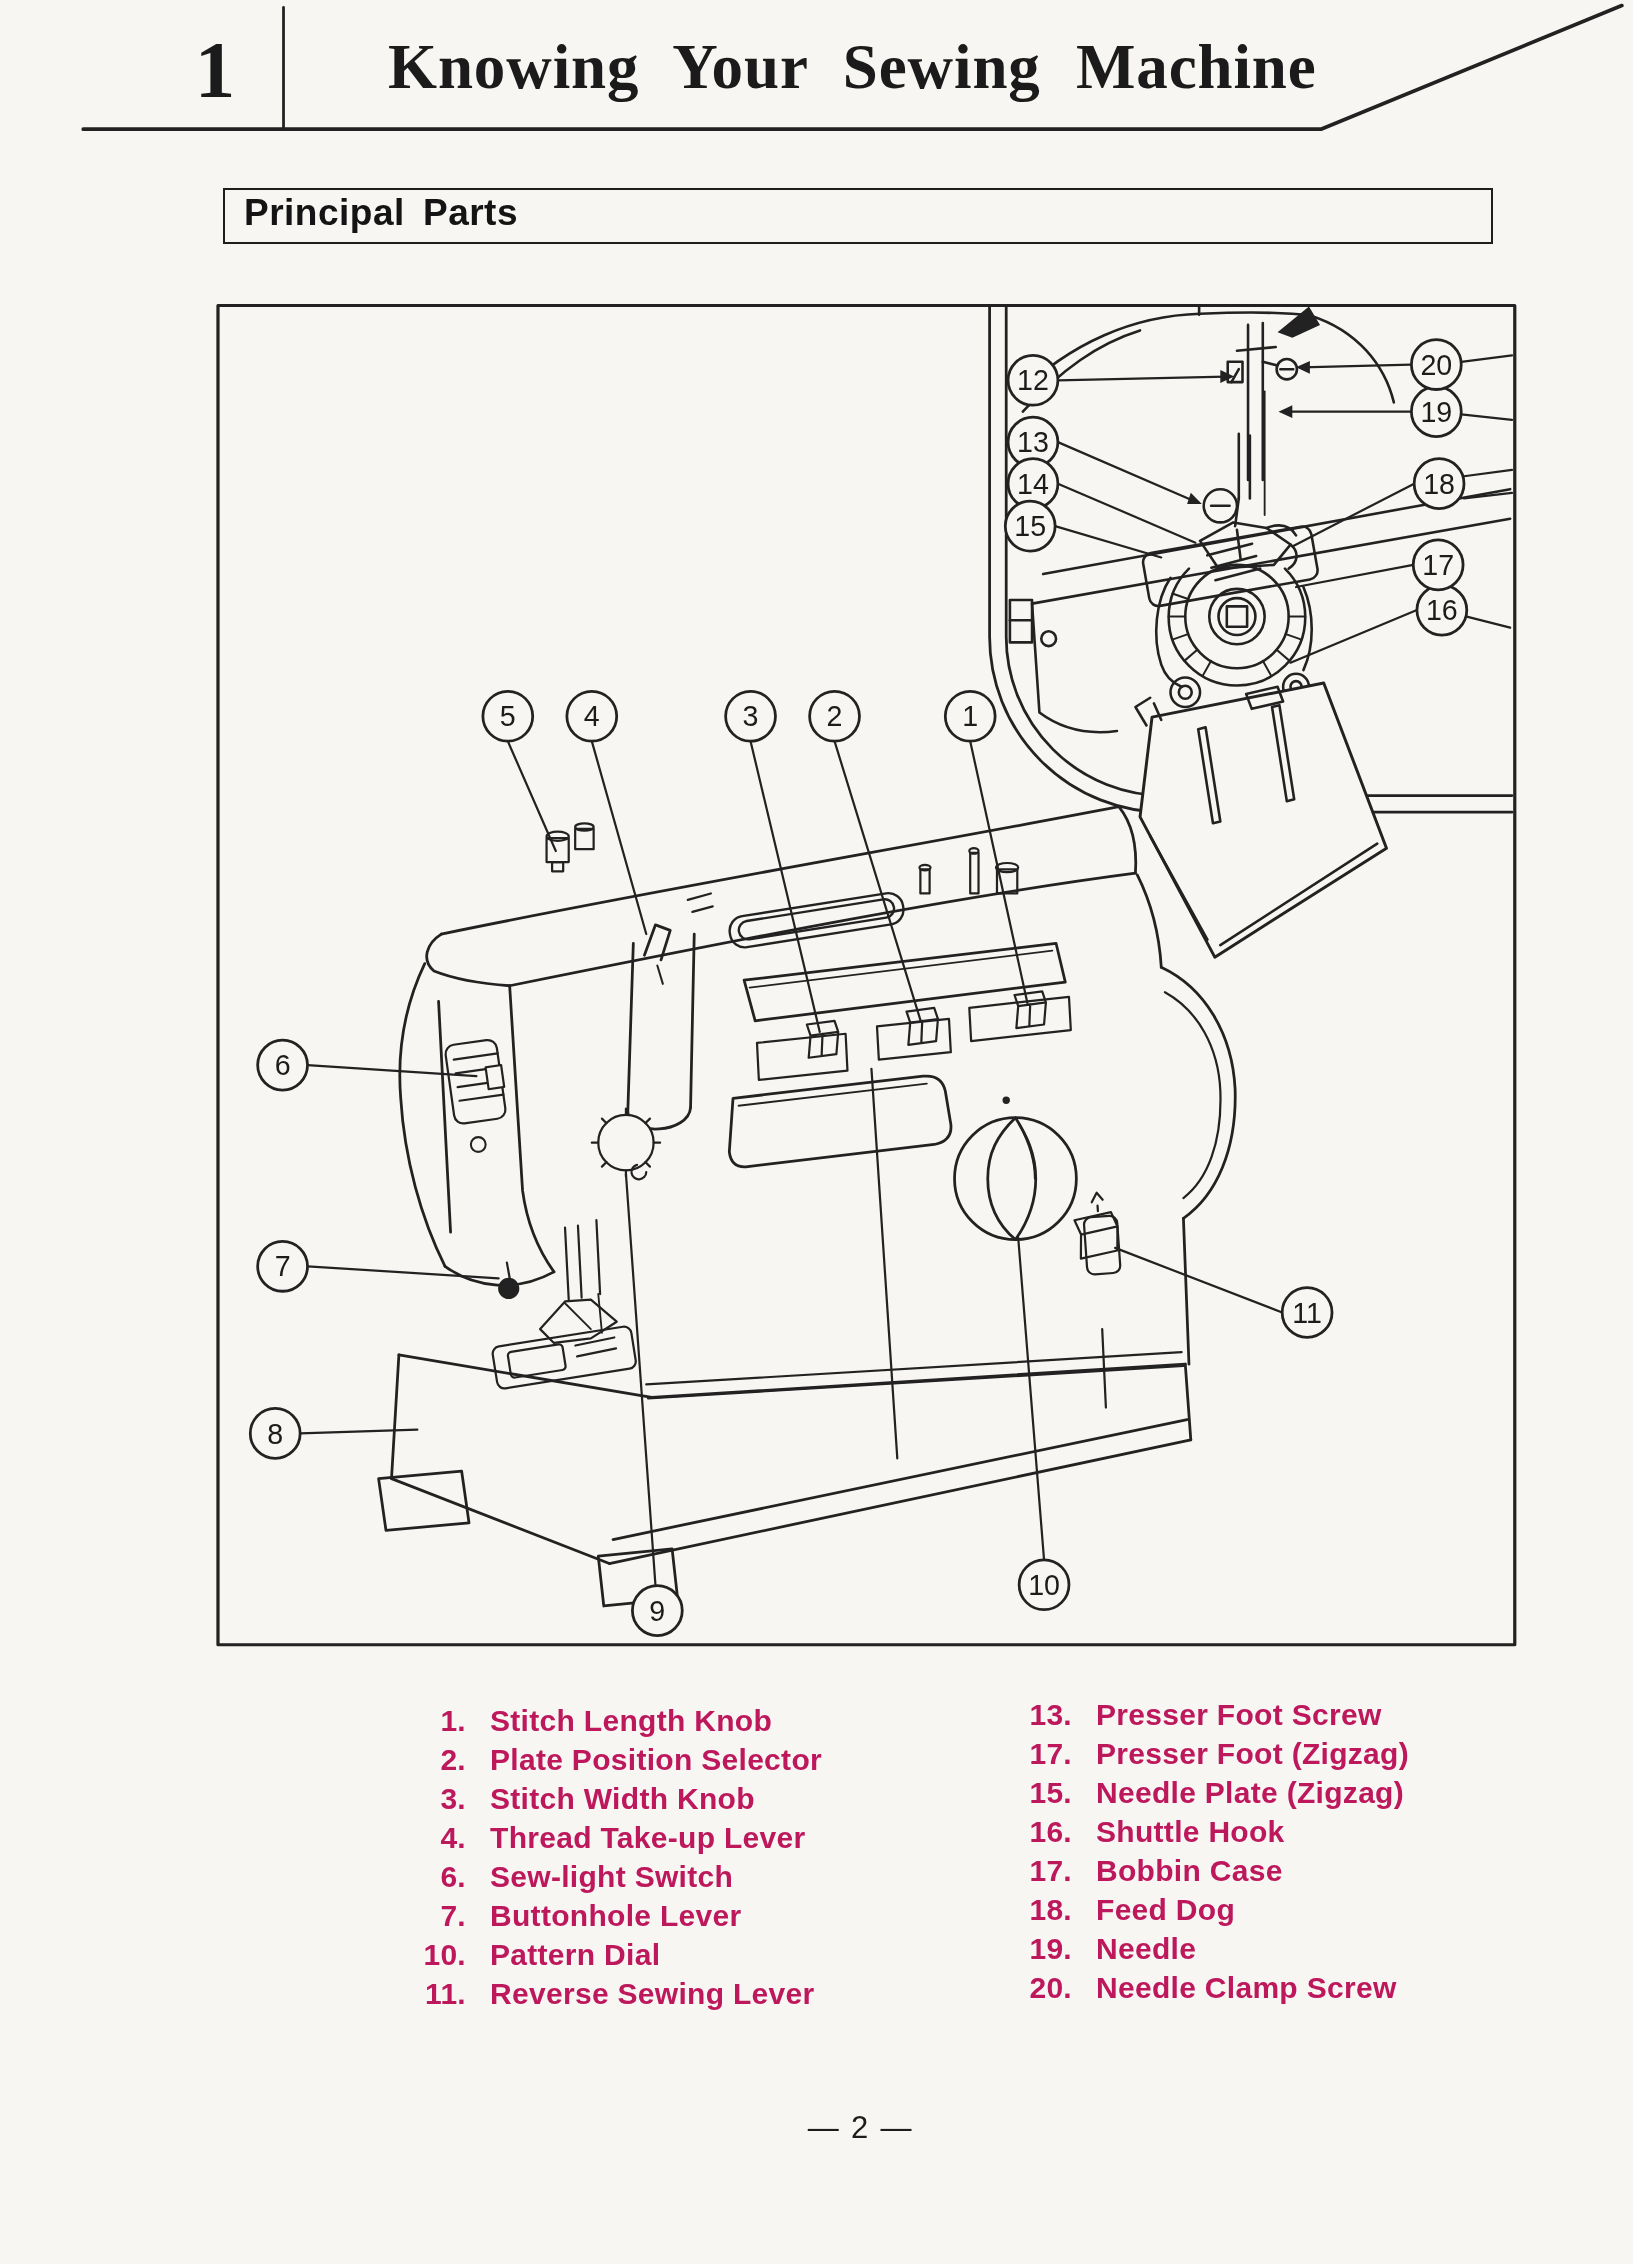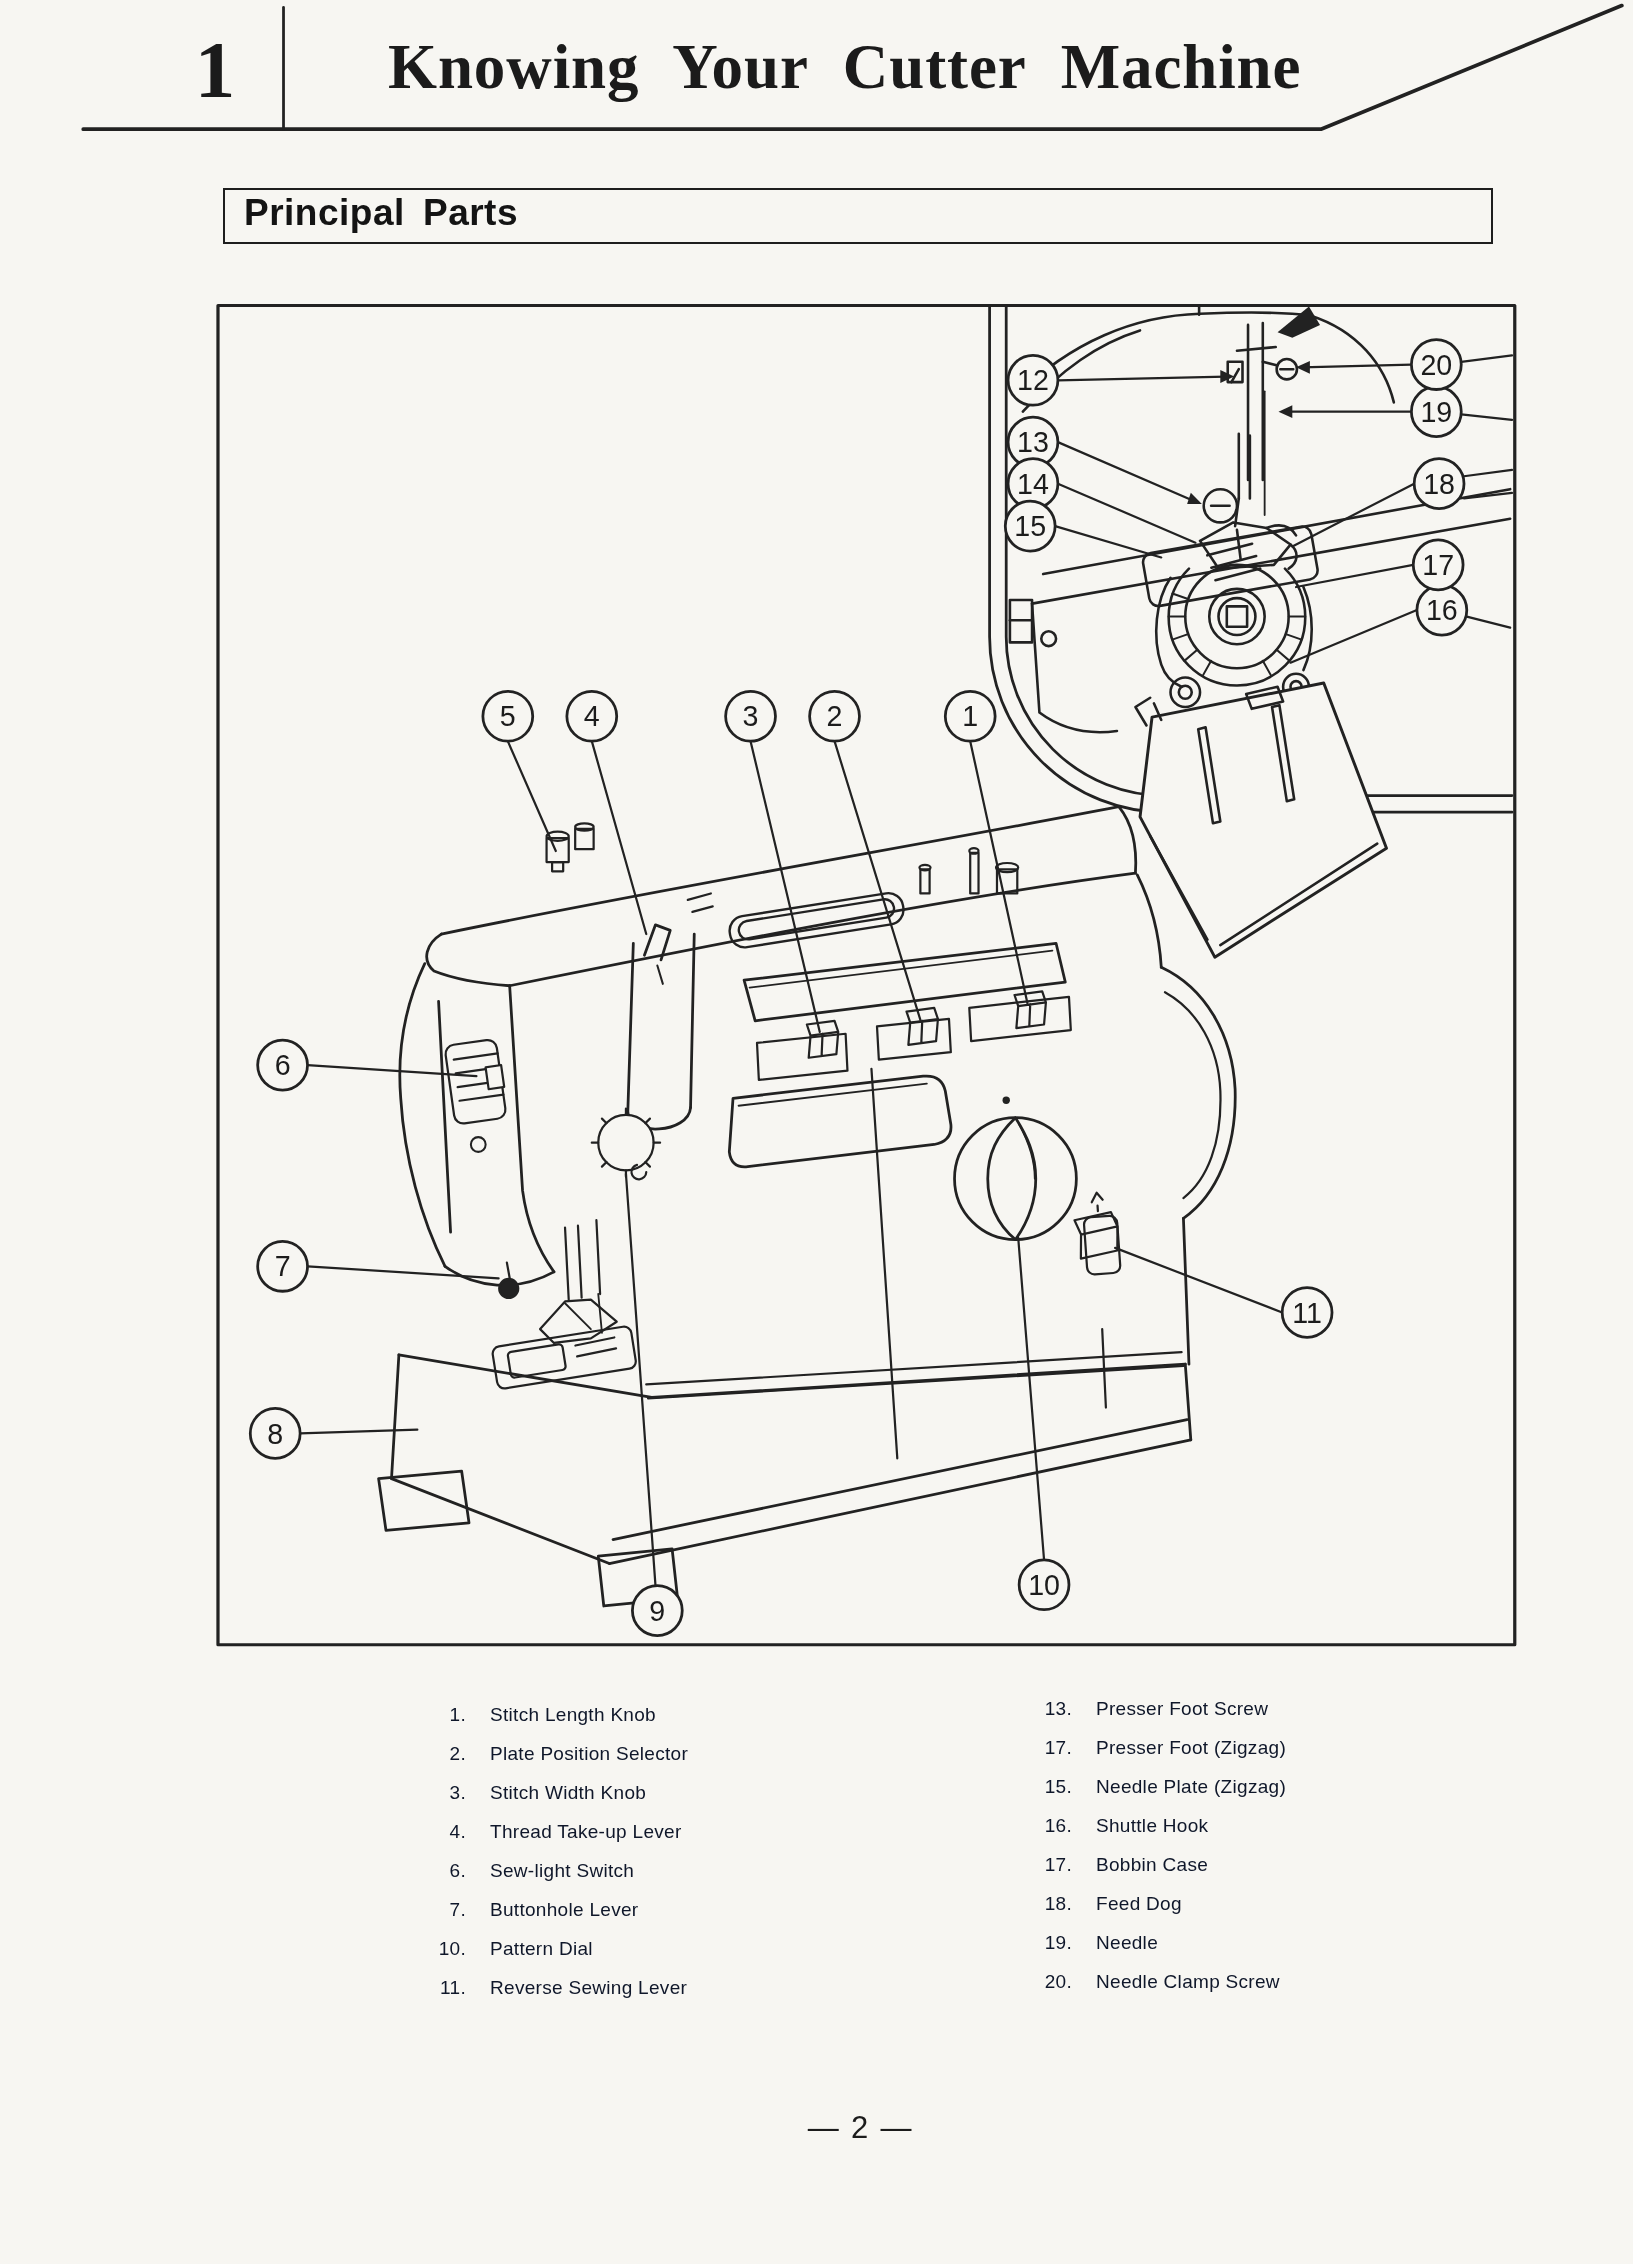--- a/index.html
+++ b/index.html
@@ -7,21 +7,21 @@
         font-family:"Liberation Sans",sans-serif;color:#1e1e1e;}
   .abs{position:absolute;}
   svg{position:absolute;left:0;top:0;}
   .chapter-num{left:164px;top:24px;width:102px;text-align:center;
      font-family:"Liberation Serif",serif;font-weight:700;font-size:81px;color:#1b1b1b;}
   .chapter-title{left:388px;top:31px;font-family:"Liberation Serif",serif;font-weight:700;
      font-size:63px;letter-spacing:0.9px;word-spacing:18.5px;color:#1b1b1b;white-space:nowrap;}
   .section-box{left:223px;top:188px;width:1266px;height:52px;border:2.8px solid #1e1e1e;}
   .section-title{left:244px;top:192px;font-size:37px;font-weight:600;letter-spacing:0.5px;
      word-spacing:7.4px;color:#141414;}
-  .list-col{font-size:19px;color:#0f172a;letter-spacing:0.3px;}
+  .list-col{font-size:30px;color:#be185d;letter-spacing:0.3px;font-weight:bold;}
   .list-row{height:39px;white-space:nowrap;}
   .p-num{display:inline-block;text-align:right;}
   .left-col{left:314px;top:1704px;}
   .left-col .p-num{width:152px;}
   .right-col{left:941px;top:1698px;}
   .right-col .p-num{width:131px;}
   .p-lbl{margin-left:24px;}
   .page-num{left:722px;top:2110px;width:277px;text-align:center;font-size:31px;
      letter-spacing:1.8px;color:#1c1c1c;}
 </style>
@@ -327,21 +327,21 @@
           <text x="1556" y="457">19</text>
         </g>
     <g>
           <circle cx="1556" cy="395" r="27" fill="#f7f6f2" stroke="#222" stroke-width="3"></circle>
           <text x="1556" y="406">20</text>
         </g>
   </g>
 </svg>
 
   <div class="abs chapter-num">1</div>
-  <div class="abs chapter-title">Knowing Your Cutter Machine</div>
+  <div class="abs chapter-title">Knowing Your Sewing Machine</div>
 
   <div class="abs section-box"></div>
   <div class="abs section-title">Principal Parts</div>
 
   <div class="abs list-col left-col">
     <div class="list-row"><span class="p-num">1.</span><span class="p-lbl">Stitch Length Knob</span></div>
     <div class="list-row"><span class="p-num">2.</span><span class="p-lbl">Plate Position Selector</span></div>
     <div class="list-row"><span class="p-num">3.</span><span class="p-lbl">Stitch Width Knob</span></div>
     <div class="list-row"><span class="p-num">4.</span><span class="p-lbl">Thread Take-up Lever</span></div>
     <div class="list-row"><span class="p-num">6.</span><span class="p-lbl">Sew-light Switch</span></div>

